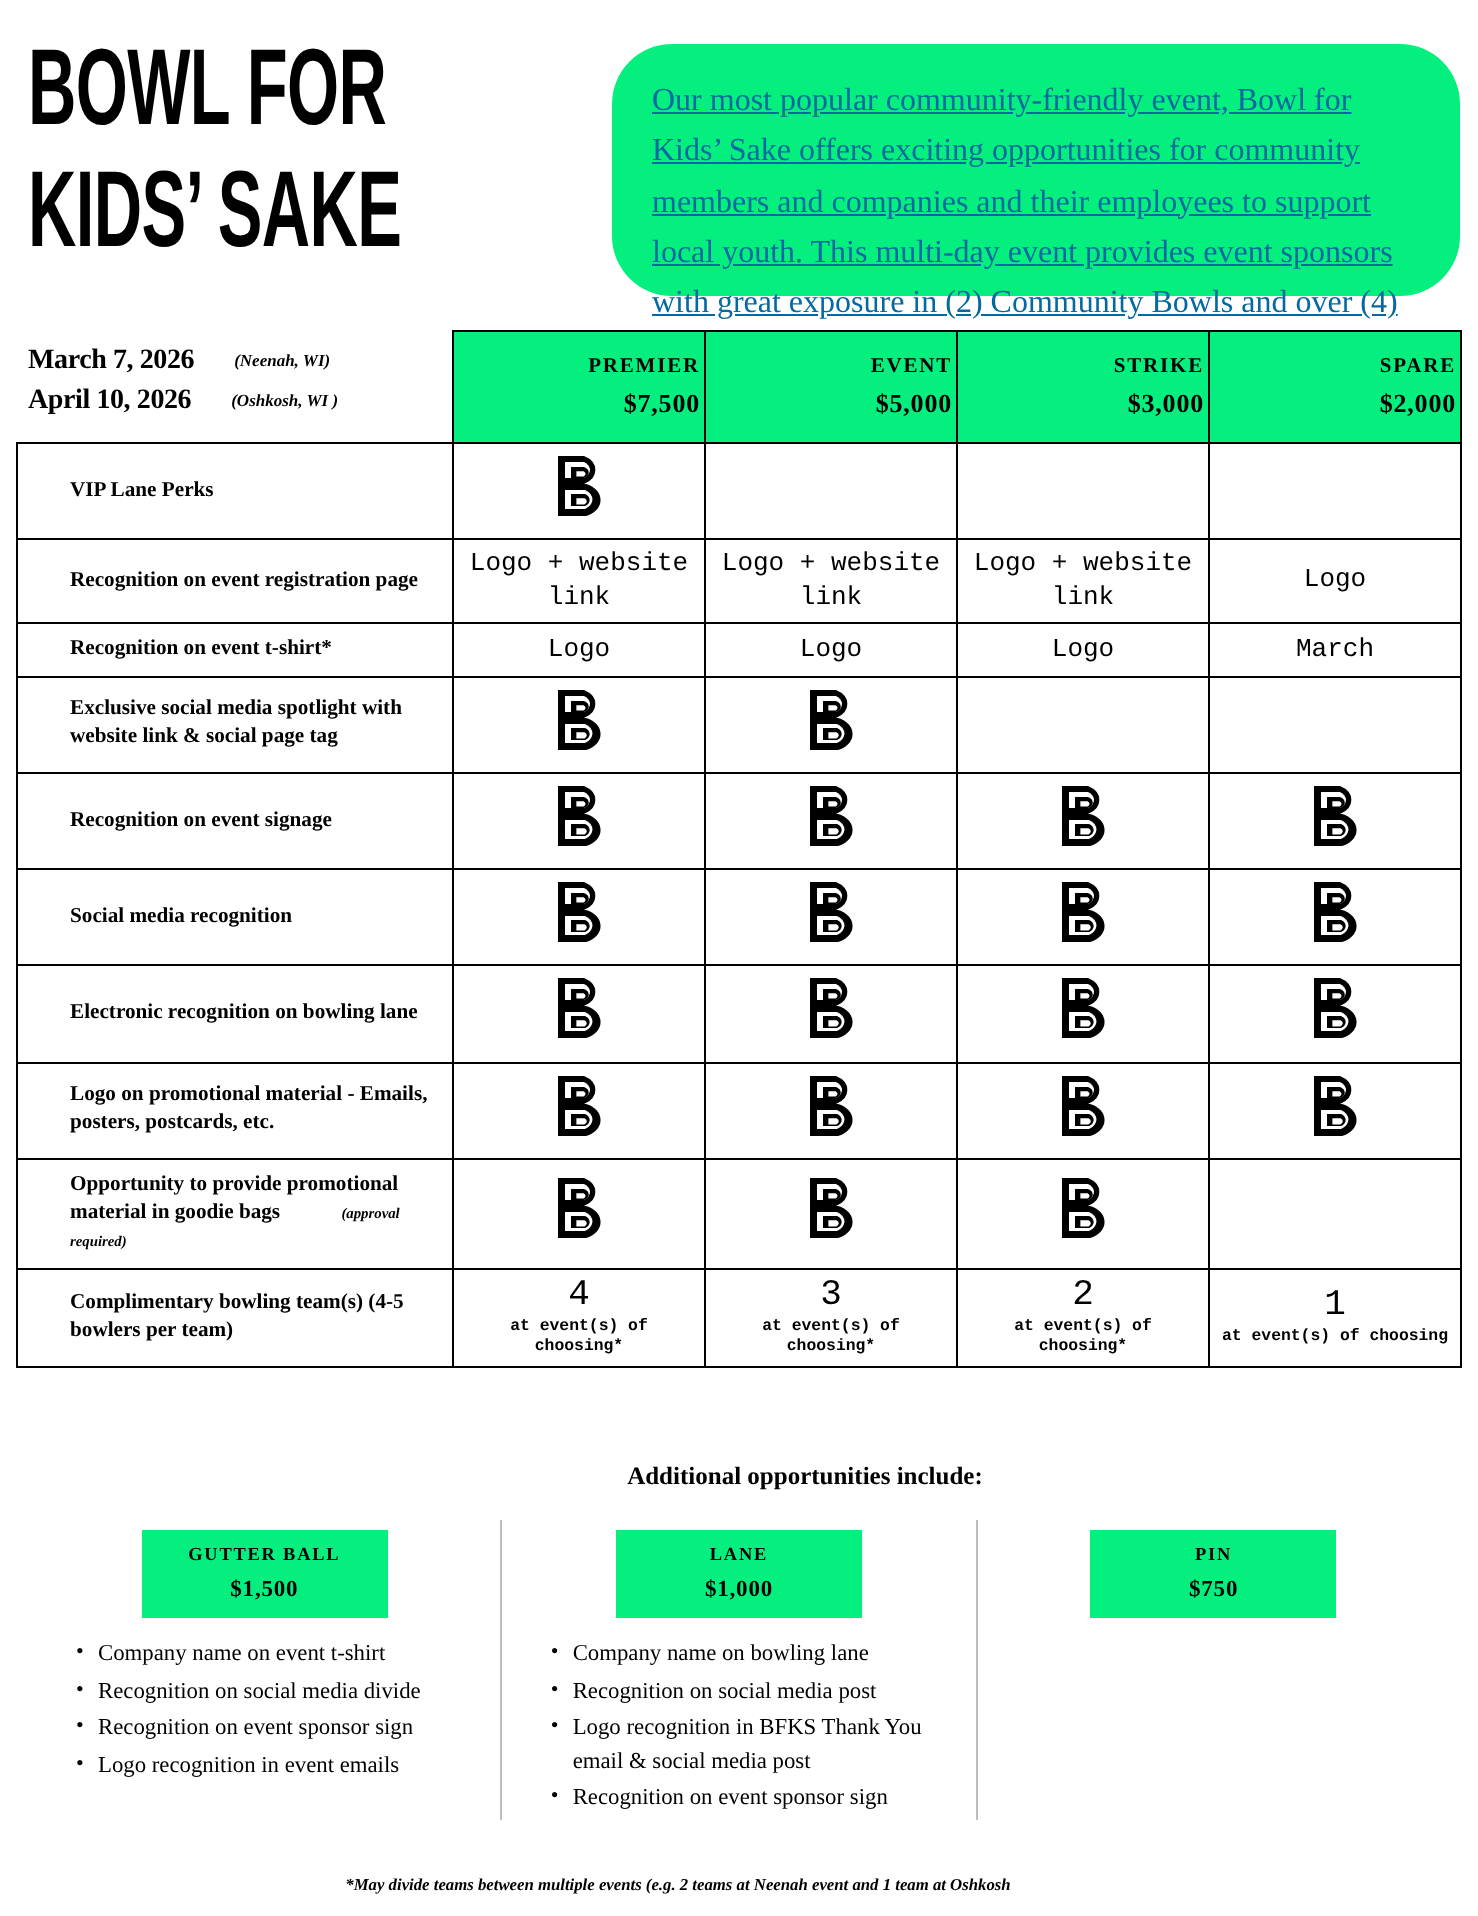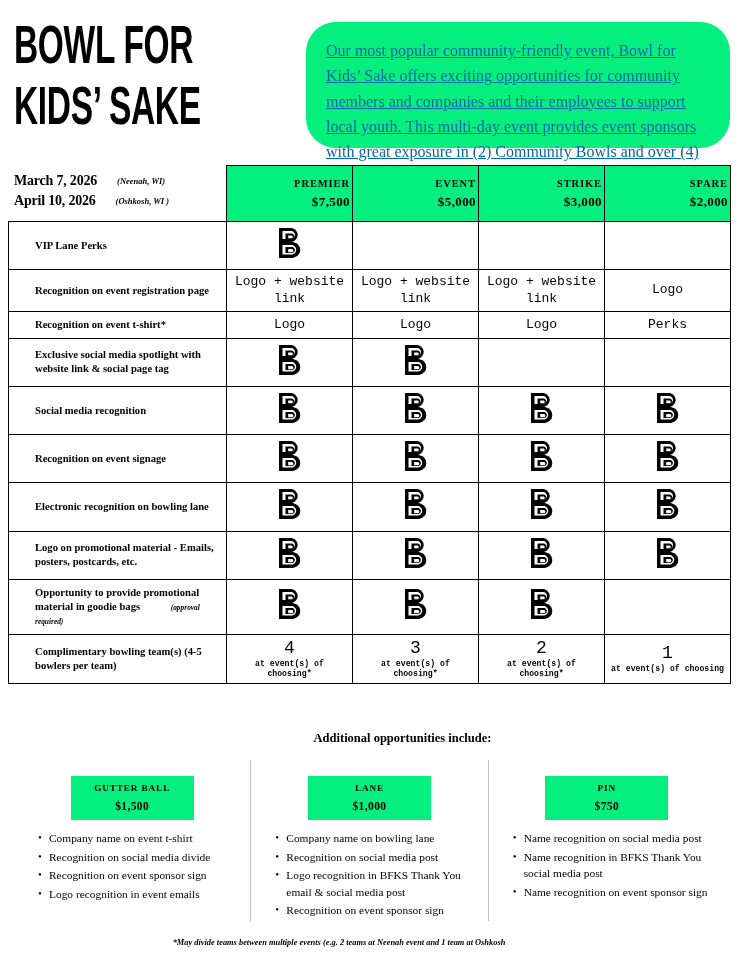--- a/index.html
+++ b/index.html
@@ -128,21 +128,21 @@
     font-weight: 700; font-size: 12.5px; margin-left: 33px;
   }
   .addl-wrap {
     position: absolute; left: 14px; top: 760px; width: 711px;
     display: flex;
   }
   .addl-col { flex: 1; position: relative; padding: 0 6px; }
   .addl-col + .addl-col { border-left: 1px solid #bdbdbd; }
   .addl-badge {
     background: #05ef7f;
-    width: 123px; margin: 16px auto 10px auto;
+    width: 123px; margin: 5px auto 10px auto;
     padding: 7px 4px 8px 4px;
     text-align: center;
   }
   .addl-name {
     font-family: "Liberation Serif", serif;
     font-weight: 700; font-size: 9.2px; letter-spacing: 0.9px;
     margin-bottom: 7px;
   }
   .addl-price {
     font-family: "Liberation Serif", serif;
@@ -245,21 +245,21 @@
           <td class="cell"><span>Logo + website link</span></td>
           <td class="cell"><span>Logo + website link</span></td>
           <td class="cell"><span>Logo + website link</span></td>
           <td class="cell"><span>Logo</span></td>
         </tr>
         <tr>
           <td class="rowlabel">Recognition on event t-shirt*</td>
           <td class="cell"><span>Logo</span></td>
           <td class="cell"><span>Logo</span></td>
           <td class="cell"><span>Logo</span></td>
-          <td class="cell"><span>Perks</span></td>
+          <td class="cell"><span>March</span></td>
         </tr>
         <tr>
           <td class="rowlabel">Exclusive social media spotlight with website link &amp; social page tag</td>
           <td class="cell"><span class="bmark"><svg viewBox="0 0 26 34" xmlns="http://www.w3.org/2000/svg">
     <g>
       <path d="M2 2 h13 a11 8 0 0 1 0 14 h-13 z" fill="#000"></path>
       <path d="M2 16 h14 a11 8.5 0 0 1 0 16 h-14 z" fill="#000"></path>
       <path d="M5.5 5 h9.5 a7.5 5 0 0 1 0 8 h-9.5 z" fill="#fff"></path>
       <path d="M5.5 19 h10 a7.5 5.5 0 0 1 0 9.5 h-10 z" fill="#fff"></path>
       <path d="M8.5 7.5 h6.5 a4.8 3.2 0 0 1 0 5.5 h-6.5 z" fill="#000"></path>
@@ -279,76 +279,76 @@
       <path d="M8.5 21 h7 a4.8 3.5 0 0 1 0 6 h-7 z" fill="#000"></path>
       <path d="M11.2 9.6 h3.6 a2.3 1.6 0 0 1 0 2.6 h-3.6 z" fill="#fff"></path>
       <path d="M11.2 23.1 h4 a2.3 1.8 0 0 1 0 3.1 h-4 z" fill="#fff"></path>
       <rect x="2" y="2" width="2.2" height="30" fill="#000"></rect>
     </g>
   </svg></span></td>
           <td class="cell"></td>
           <td class="cell"></td>
         </tr>
         <tr>
+          <td class="rowlabel">Recognition on event signage</td>
+          <td class="cell"><span class="bmark"><svg viewBox="0 0 26 34" xmlns="http://www.w3.org/2000/svg">
+    <g>
+      <path d="M2 2 h13 a11 8 0 0 1 0 14 h-13 z" fill="#000"></path>
+      <path d="M2 16 h14 a11 8.5 0 0 1 0 16 h-14 z" fill="#000"></path>
+      <path d="M5.5 5 h9.5 a7.5 5 0 0 1 0 8 h-9.5 z" fill="#fff"></path>
+      <path d="M5.5 19 h10 a7.5 5.5 0 0 1 0 9.5 h-10 z" fill="#fff"></path>
+      <path d="M8.5 7.5 h6.5 a4.8 3.2 0 0 1 0 5.5 h-6.5 z" fill="#000"></path>
+      <path d="M8.5 21 h7 a4.8 3.5 0 0 1 0 6 h-7 z" fill="#000"></path>
+      <path d="M11.2 9.6 h3.6 a2.3 1.6 0 0 1 0 2.6 h-3.6 z" fill="#fff"></path>
+      <path d="M11.2 23.1 h4 a2.3 1.8 0 0 1 0 3.1 h-4 z" fill="#fff"></path>
+      <rect x="2" y="2" width="2.2" height="30" fill="#000"></rect>
+    </g>
+  </svg></span></td>
+          <td class="cell"><span class="bmark"><svg viewBox="0 0 26 34" xmlns="http://www.w3.org/2000/svg">
+    <g>
+      <path d="M2 2 h13 a11 8 0 0 1 0 14 h-13 z" fill="#000"></path>
+      <path d="M2 16 h14 a11 8.5 0 0 1 0 16 h-14 z" fill="#000"></path>
+      <path d="M5.5 5 h9.5 a7.5 5 0 0 1 0 8 h-9.5 z" fill="#fff"></path>
+      <path d="M5.5 19 h10 a7.5 5.5 0 0 1 0 9.5 h-10 z" fill="#fff"></path>
+      <path d="M8.5 7.5 h6.5 a4.8 3.2 0 0 1 0 5.5 h-6.5 z" fill="#000"></path>
+      <path d="M8.5 21 h7 a4.8 3.5 0 0 1 0 6 h-7 z" fill="#000"></path>
+      <path d="M11.2 9.6 h3.6 a2.3 1.6 0 0 1 0 2.6 h-3.6 z" fill="#fff"></path>
+      <path d="M11.2 23.1 h4 a2.3 1.8 0 0 1 0 3.1 h-4 z" fill="#fff"></path>
+      <rect x="2" y="2" width="2.2" height="30" fill="#000"></rect>
+    </g>
+  </svg></span></td>
+          <td class="cell"><span class="bmark"><svg viewBox="0 0 26 34" xmlns="http://www.w3.org/2000/svg">
+    <g>
+      <path d="M2 2 h13 a11 8 0 0 1 0 14 h-13 z" fill="#000"></path>
+      <path d="M2 16 h14 a11 8.5 0 0 1 0 16 h-14 z" fill="#000"></path>
+      <path d="M5.5 5 h9.5 a7.5 5 0 0 1 0 8 h-9.5 z" fill="#fff"></path>
+      <path d="M5.5 19 h10 a7.5 5.5 0 0 1 0 9.5 h-10 z" fill="#fff"></path>
+      <path d="M8.5 7.5 h6.5 a4.8 3.2 0 0 1 0 5.5 h-6.5 z" fill="#000"></path>
+      <path d="M8.5 21 h7 a4.8 3.5 0 0 1 0 6 h-7 z" fill="#000"></path>
+      <path d="M11.2 9.6 h3.6 a2.3 1.6 0 0 1 0 2.6 h-3.6 z" fill="#fff"></path>
+      <path d="M11.2 23.1 h4 a2.3 1.8 0 0 1 0 3.1 h-4 z" fill="#fff"></path>
+      <rect x="2" y="2" width="2.2" height="30" fill="#000"></rect>
+    </g>
+  </svg></span></td>
+          <td class="cell"><span class="bmark"><svg viewBox="0 0 26 34" xmlns="http://www.w3.org/2000/svg">
+    <g>
+      <path d="M2 2 h13 a11 8 0 0 1 0 14 h-13 z" fill="#000"></path>
+      <path d="M2 16 h14 a11 8.5 0 0 1 0 16 h-14 z" fill="#000"></path>
+      <path d="M5.5 5 h9.5 a7.5 5 0 0 1 0 8 h-9.5 z" fill="#fff"></path>
+      <path d="M5.5 19 h10 a7.5 5.5 0 0 1 0 9.5 h-10 z" fill="#fff"></path>
+      <path d="M8.5 7.5 h6.5 a4.8 3.2 0 0 1 0 5.5 h-6.5 z" fill="#000"></path>
+      <path d="M8.5 21 h7 a4.8 3.5 0 0 1 0 6 h-7 z" fill="#000"></path>
+      <path d="M11.2 9.6 h3.6 a2.3 1.6 0 0 1 0 2.6 h-3.6 z" fill="#fff"></path>
+      <path d="M11.2 23.1 h4 a2.3 1.8 0 0 1 0 3.1 h-4 z" fill="#fff"></path>
+      <rect x="2" y="2" width="2.2" height="30" fill="#000"></rect>
+    </g>
+  </svg></span></td>
+        </tr>
+        <tr>
           <td class="rowlabel">Social media recognition</td>
-          <td class="cell"><span class="bmark"><svg viewBox="0 0 26 34" xmlns="http://www.w3.org/2000/svg">
-    <g>
-      <path d="M2 2 h13 a11 8 0 0 1 0 14 h-13 z" fill="#000"></path>
-      <path d="M2 16 h14 a11 8.5 0 0 1 0 16 h-14 z" fill="#000"></path>
-      <path d="M5.5 5 h9.5 a7.5 5 0 0 1 0 8 h-9.5 z" fill="#fff"></path>
-      <path d="M5.5 19 h10 a7.5 5.5 0 0 1 0 9.5 h-10 z" fill="#fff"></path>
-      <path d="M8.5 7.5 h6.5 a4.8 3.2 0 0 1 0 5.5 h-6.5 z" fill="#000"></path>
-      <path d="M8.5 21 h7 a4.8 3.5 0 0 1 0 6 h-7 z" fill="#000"></path>
-      <path d="M11.2 9.6 h3.6 a2.3 1.6 0 0 1 0 2.6 h-3.6 z" fill="#fff"></path>
-      <path d="M11.2 23.1 h4 a2.3 1.8 0 0 1 0 3.1 h-4 z" fill="#fff"></path>
-      <rect x="2" y="2" width="2.2" height="30" fill="#000"></rect>
-    </g>
-  </svg></span></td>
-          <td class="cell"><span class="bmark"><svg viewBox="0 0 26 34" xmlns="http://www.w3.org/2000/svg">
-    <g>
-      <path d="M2 2 h13 a11 8 0 0 1 0 14 h-13 z" fill="#000"></path>
-      <path d="M2 16 h14 a11 8.5 0 0 1 0 16 h-14 z" fill="#000"></path>
-      <path d="M5.5 5 h9.5 a7.5 5 0 0 1 0 8 h-9.5 z" fill="#fff"></path>
-      <path d="M5.5 19 h10 a7.5 5.5 0 0 1 0 9.5 h-10 z" fill="#fff"></path>
-      <path d="M8.5 7.5 h6.5 a4.8 3.2 0 0 1 0 5.5 h-6.5 z" fill="#000"></path>
-      <path d="M8.5 21 h7 a4.8 3.5 0 0 1 0 6 h-7 z" fill="#000"></path>
-      <path d="M11.2 9.6 h3.6 a2.3 1.6 0 0 1 0 2.6 h-3.6 z" fill="#fff"></path>
-      <path d="M11.2 23.1 h4 a2.3 1.8 0 0 1 0 3.1 h-4 z" fill="#fff"></path>
-      <rect x="2" y="2" width="2.2" height="30" fill="#000"></rect>
-    </g>
-  </svg></span></td>
-          <td class="cell"><span class="bmark"><svg viewBox="0 0 26 34" xmlns="http://www.w3.org/2000/svg">
-    <g>
-      <path d="M2 2 h13 a11 8 0 0 1 0 14 h-13 z" fill="#000"></path>
-      <path d="M2 16 h14 a11 8.5 0 0 1 0 16 h-14 z" fill="#000"></path>
-      <path d="M5.5 5 h9.5 a7.5 5 0 0 1 0 8 h-9.5 z" fill="#fff"></path>
-      <path d="M5.5 19 h10 a7.5 5.5 0 0 1 0 9.5 h-10 z" fill="#fff"></path>
-      <path d="M8.5 7.5 h6.5 a4.8 3.2 0 0 1 0 5.5 h-6.5 z" fill="#000"></path>
-      <path d="M8.5 21 h7 a4.8 3.5 0 0 1 0 6 h-7 z" fill="#000"></path>
-      <path d="M11.2 9.6 h3.6 a2.3 1.6 0 0 1 0 2.6 h-3.6 z" fill="#fff"></path>
-      <path d="M11.2 23.1 h4 a2.3 1.8 0 0 1 0 3.1 h-4 z" fill="#fff"></path>
-      <rect x="2" y="2" width="2.2" height="30" fill="#000"></rect>
-    </g>
-  </svg></span></td>
-          <td class="cell"><span class="bmark"><svg viewBox="0 0 26 34" xmlns="http://www.w3.org/2000/svg">
-    <g>
-      <path d="M2 2 h13 a11 8 0 0 1 0 14 h-13 z" fill="#000"></path>
-      <path d="M2 16 h14 a11 8.5 0 0 1 0 16 h-14 z" fill="#000"></path>
-      <path d="M5.5 5 h9.5 a7.5 5 0 0 1 0 8 h-9.5 z" fill="#fff"></path>
-      <path d="M5.5 19 h10 a7.5 5.5 0 0 1 0 9.5 h-10 z" fill="#fff"></path>
-      <path d="M8.5 7.5 h6.5 a4.8 3.2 0 0 1 0 5.5 h-6.5 z" fill="#000"></path>
-      <path d="M8.5 21 h7 a4.8 3.5 0 0 1 0 6 h-7 z" fill="#000"></path>
-      <path d="M11.2 9.6 h3.6 a2.3 1.6 0 0 1 0 2.6 h-3.6 z" fill="#fff"></path>
-      <path d="M11.2 23.1 h4 a2.3 1.8 0 0 1 0 3.1 h-4 z" fill="#fff"></path>
-      <rect x="2" y="2" width="2.2" height="30" fill="#000"></rect>
-    </g>
-  </svg></span></td>
-        </tr>
-        <tr>
-          <td class="rowlabel">Recognition on event signage</td>
           <td class="cell"><span class="bmark"><svg viewBox="0 0 26 34" xmlns="http://www.w3.org/2000/svg">
     <g>
       <path d="M2 2 h13 a11 8 0 0 1 0 14 h-13 z" fill="#000"></path>
       <path d="M2 16 h14 a11 8.5 0 0 1 0 16 h-14 z" fill="#000"></path>
       <path d="M5.5 5 h9.5 a7.5 5 0 0 1 0 8 h-9.5 z" fill="#fff"></path>
       <path d="M5.5 19 h10 a7.5 5.5 0 0 1 0 9.5 h-10 z" fill="#fff"></path>
       <path d="M8.5 7.5 h6.5 a4.8 3.2 0 0 1 0 5.5 h-6.5 z" fill="#000"></path>
       <path d="M8.5 21 h7 a4.8 3.5 0 0 1 0 6 h-7 z" fill="#000"></path>
       <path d="M11.2 9.6 h3.6 a2.3 1.6 0 0 1 0 2.6 h-3.6 z" fill="#fff"></path>
       <path d="M11.2 23.1 h4 a2.3 1.8 0 0 1 0 3.1 h-4 z" fill="#fff"></path>
@@ -594,22 +594,17 @@
           <li>Recognition on social media post</li>
           <li>Logo recognition in BFKS Thank You email &amp; social media post</li>
           <li>Recognition on event sponsor sign</li>
         </ul>
       </div>
       <div class="addl-col">
         <div class="addl-badge">
        <div class="addl-name">PIN</div>
        <div class="addl-price">$750</div>
      </div>
-     <ul class="addl-list">
-          <li>Name recognition on social media post</li>
-          <li>Name recognition in BFKS Thank You social media post</li>
-          <li>Name recognition on event sponsor sign</li>
-        </ul>
       </div>
     </div>
 
   <div class="footnote">*May divide teams between multiple events (e.g. 2 teams at Neenah event and 1 team at Oshkosh</div>
 </div>
 
 </body></html>

